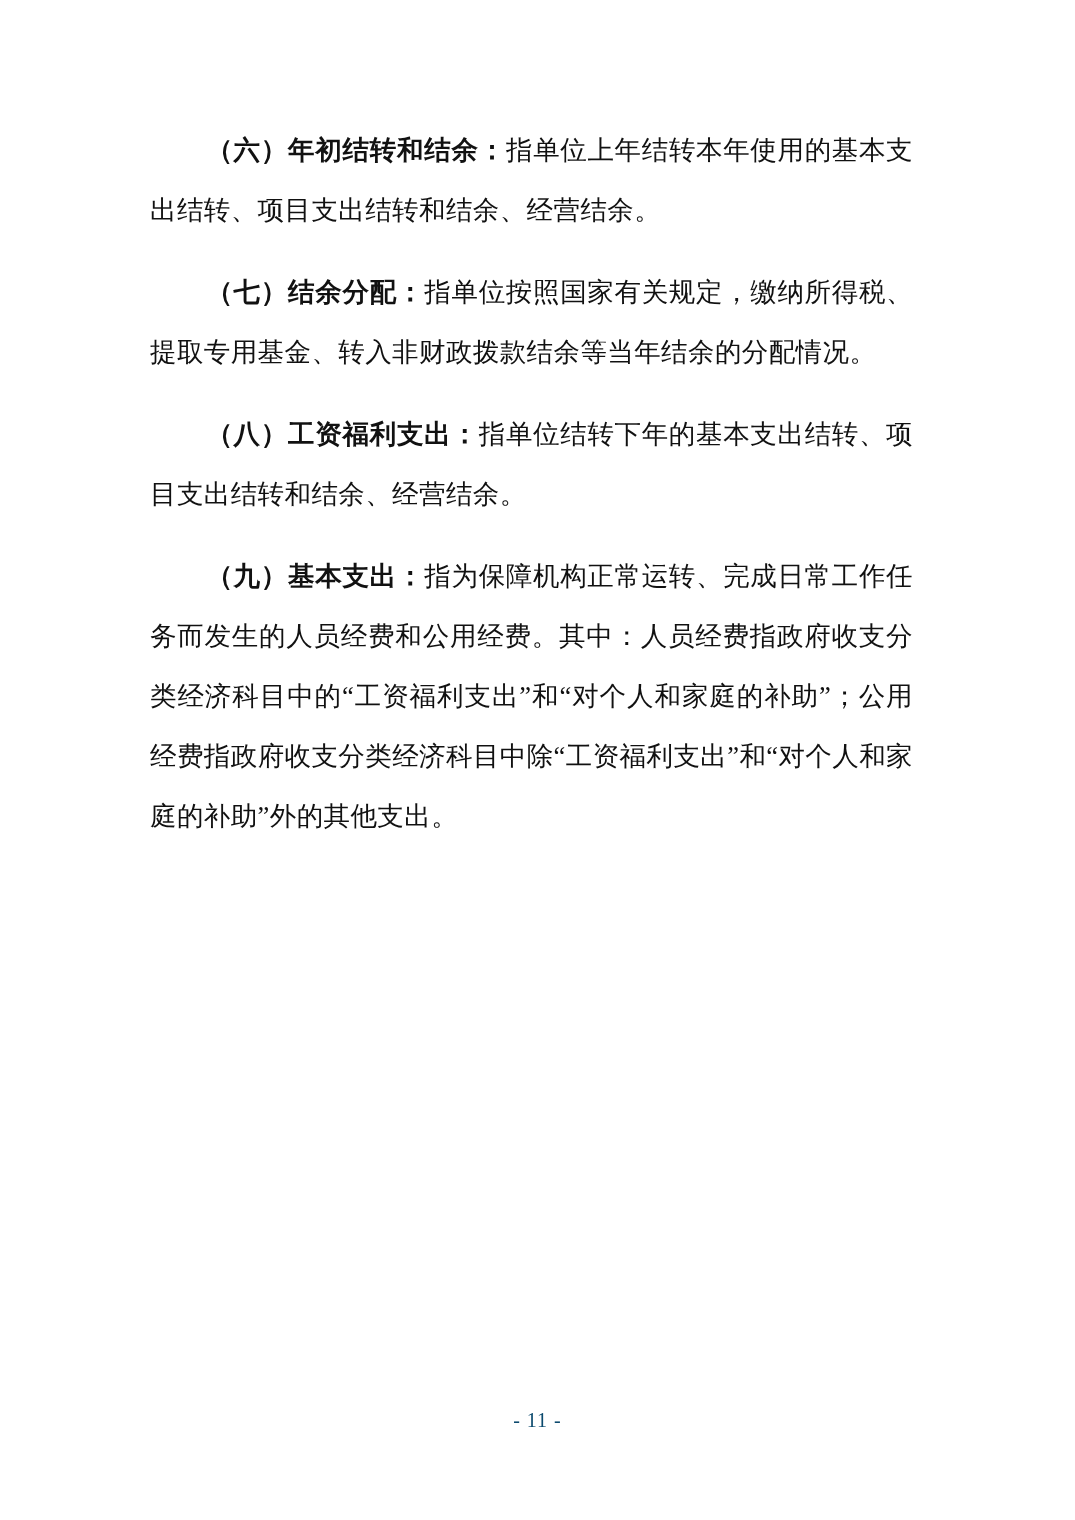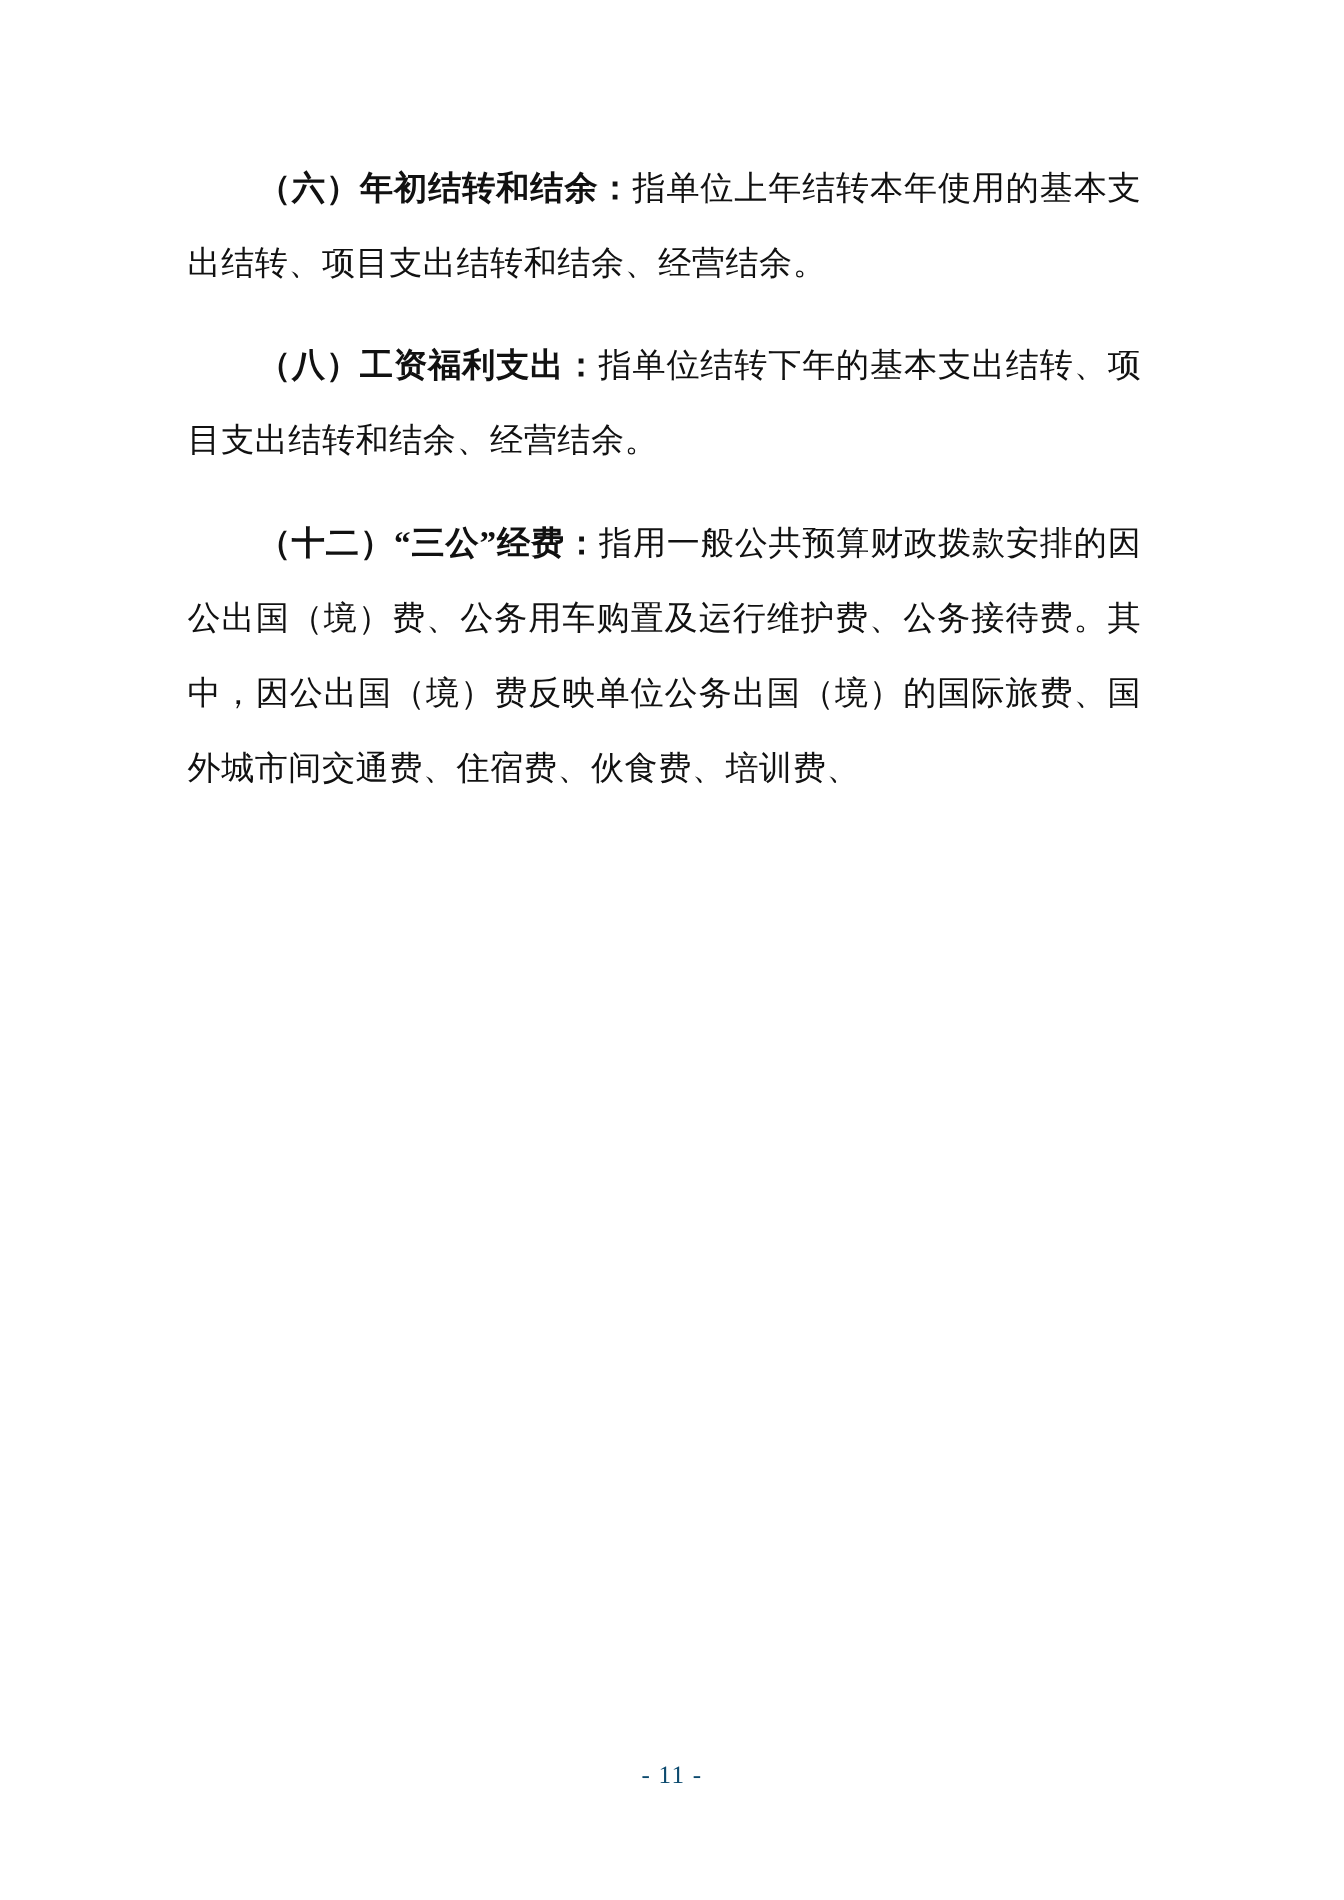--- a/index.html
+++ b/index.html
@@ -58,28 +58,31 @@
 </head>
 <body>
 
 <div class="page">
   <div class="doc-body">
 
     <p class="para">
       <span class="indent"></span><span class="lead">（六）年初结转和结余：</span><span>指单位上年结转本年使用的基本支出结转、项目支出结转和结余、经营结余。</span>
     </p>
 
+    <p class="para">
+      <span class="indent"></span><span class="lead">（七）结余分配：</span><span>指单位按照国家有关规定，缴纳所得税、提取专用基金、转入非财政拨款结余等当年结余的分配情况。</span>
+    </p>
 
     <p class="para">
       <span class="indent"></span><span class="lead">（八）工资福利支出：</span><span>指单位结转下年的基本支出结转、项目支出结转和结余、经营结余。</span>
     </p>
 
+    <p class="para">
+      <span class="indent"></span><span class="lead">（九）基本支出：</span><span>指为保障机构正常运转、完成日常工作任务而发生的人员经费和公用经费。其中：人员经费指政府收支分类经济科目中的“工资福利支出”和“对个人和家庭的补助”；公用经费指政府收支分类经济科目中除“工资福利支出”和“对个人和家庭的补助”外的其他支出。</span>
+    </p>
 
 
 
-    <p class="para">
-      <span class="indent"></span><span class="lead">（十二）“三公”经费：</span><span>指用一般公共预算财政拨款安排的因公出国（境）费、公务用车购置及运行维护费、公务接待费。其中，因公出国（境）费反映单位公务出国（境）的国际旅费、国外城市间交通费、住宿费、伙食费、培训费、</span>
-    </p>
 
   </div>
 
   <div class="page-number">- 11 -</div>
 </div>
 
 </body></html>

